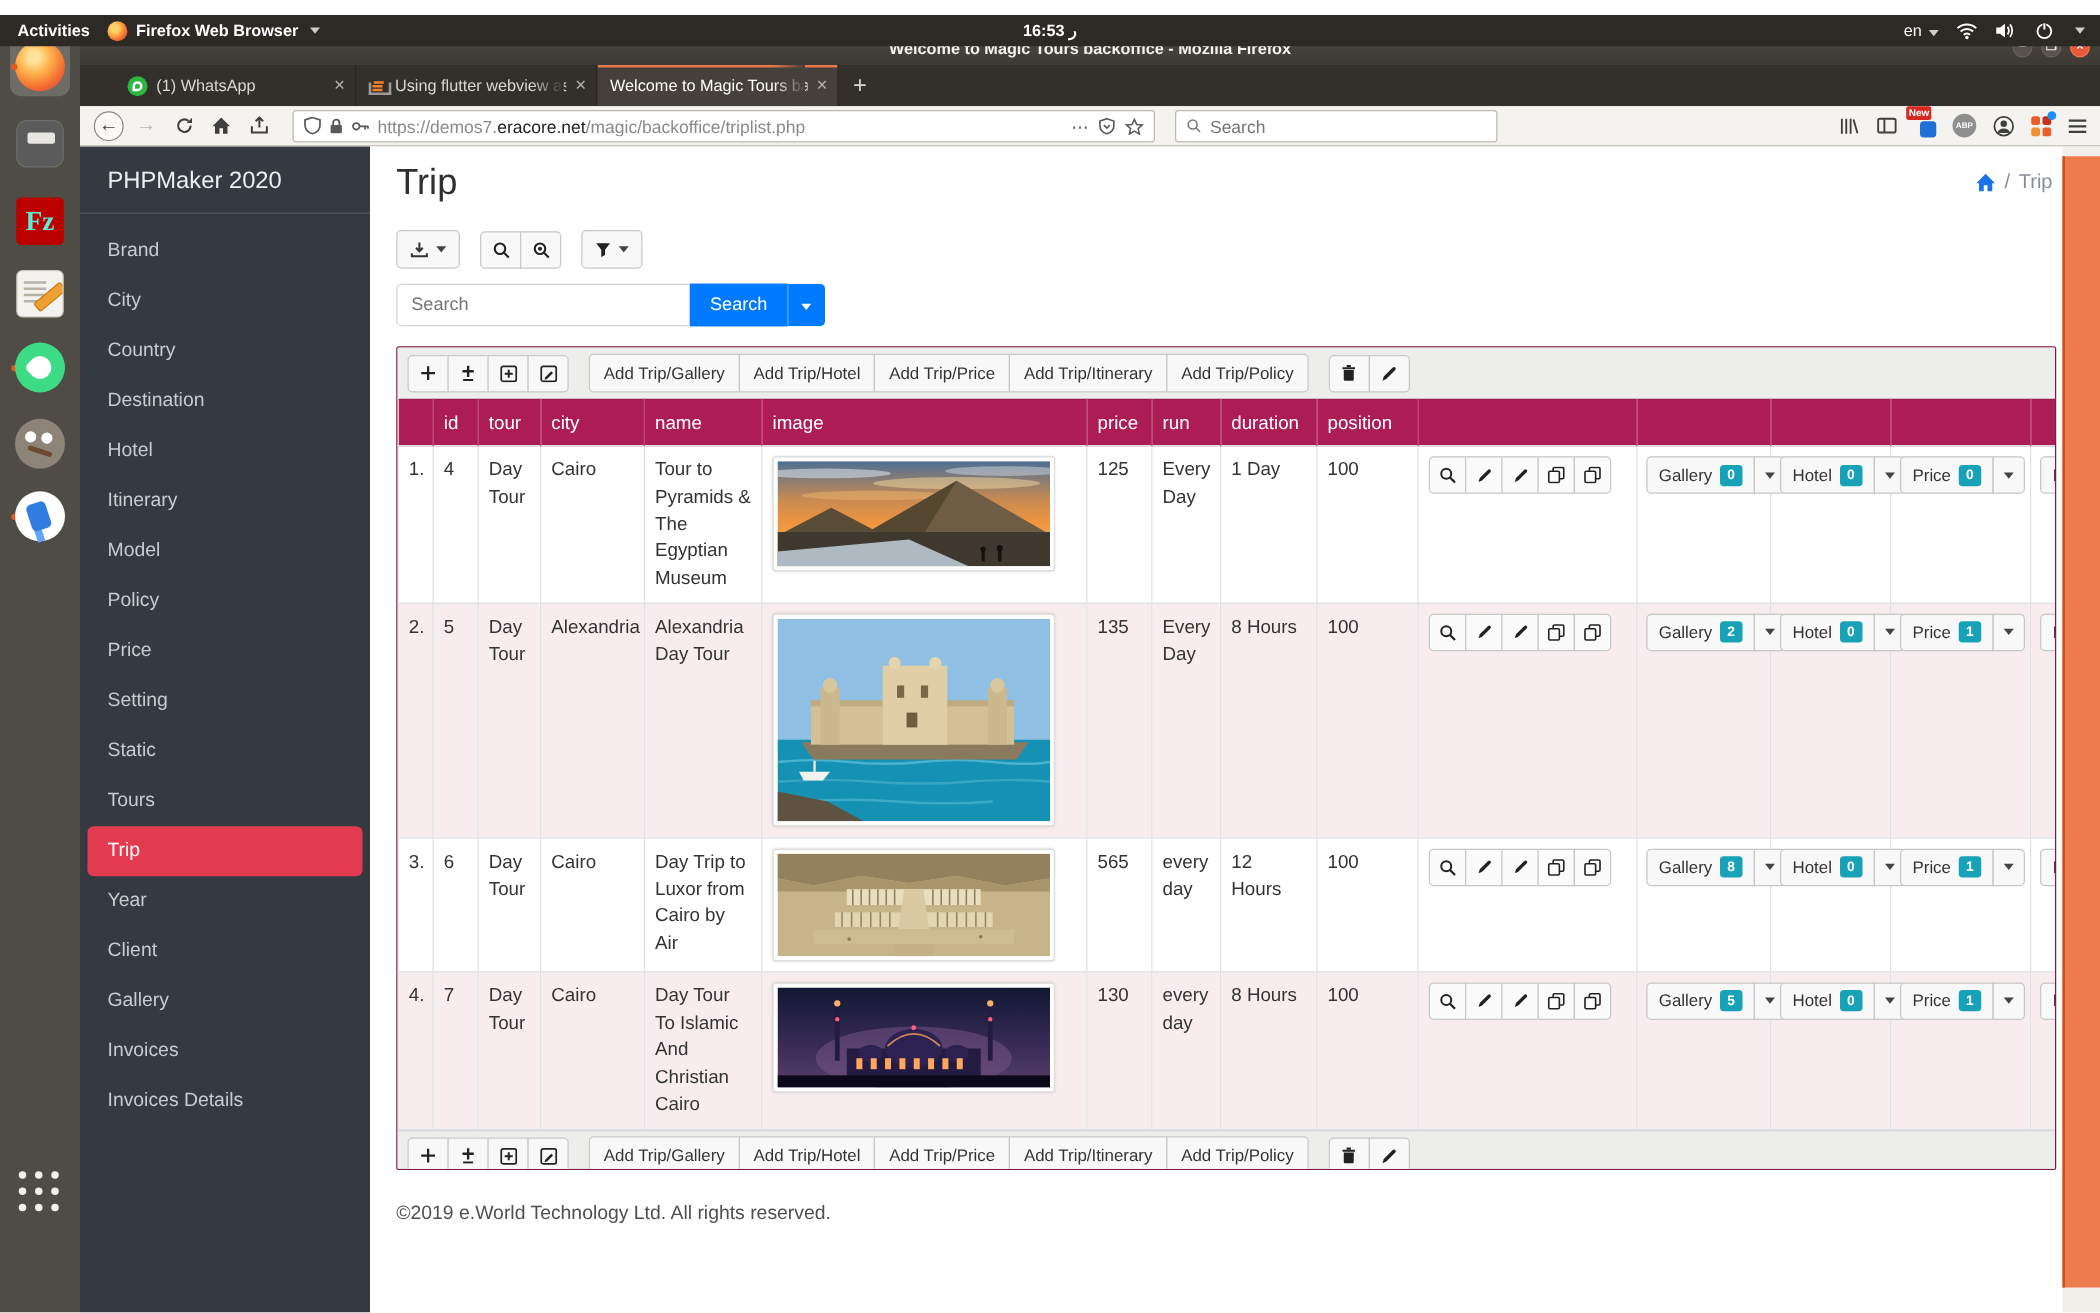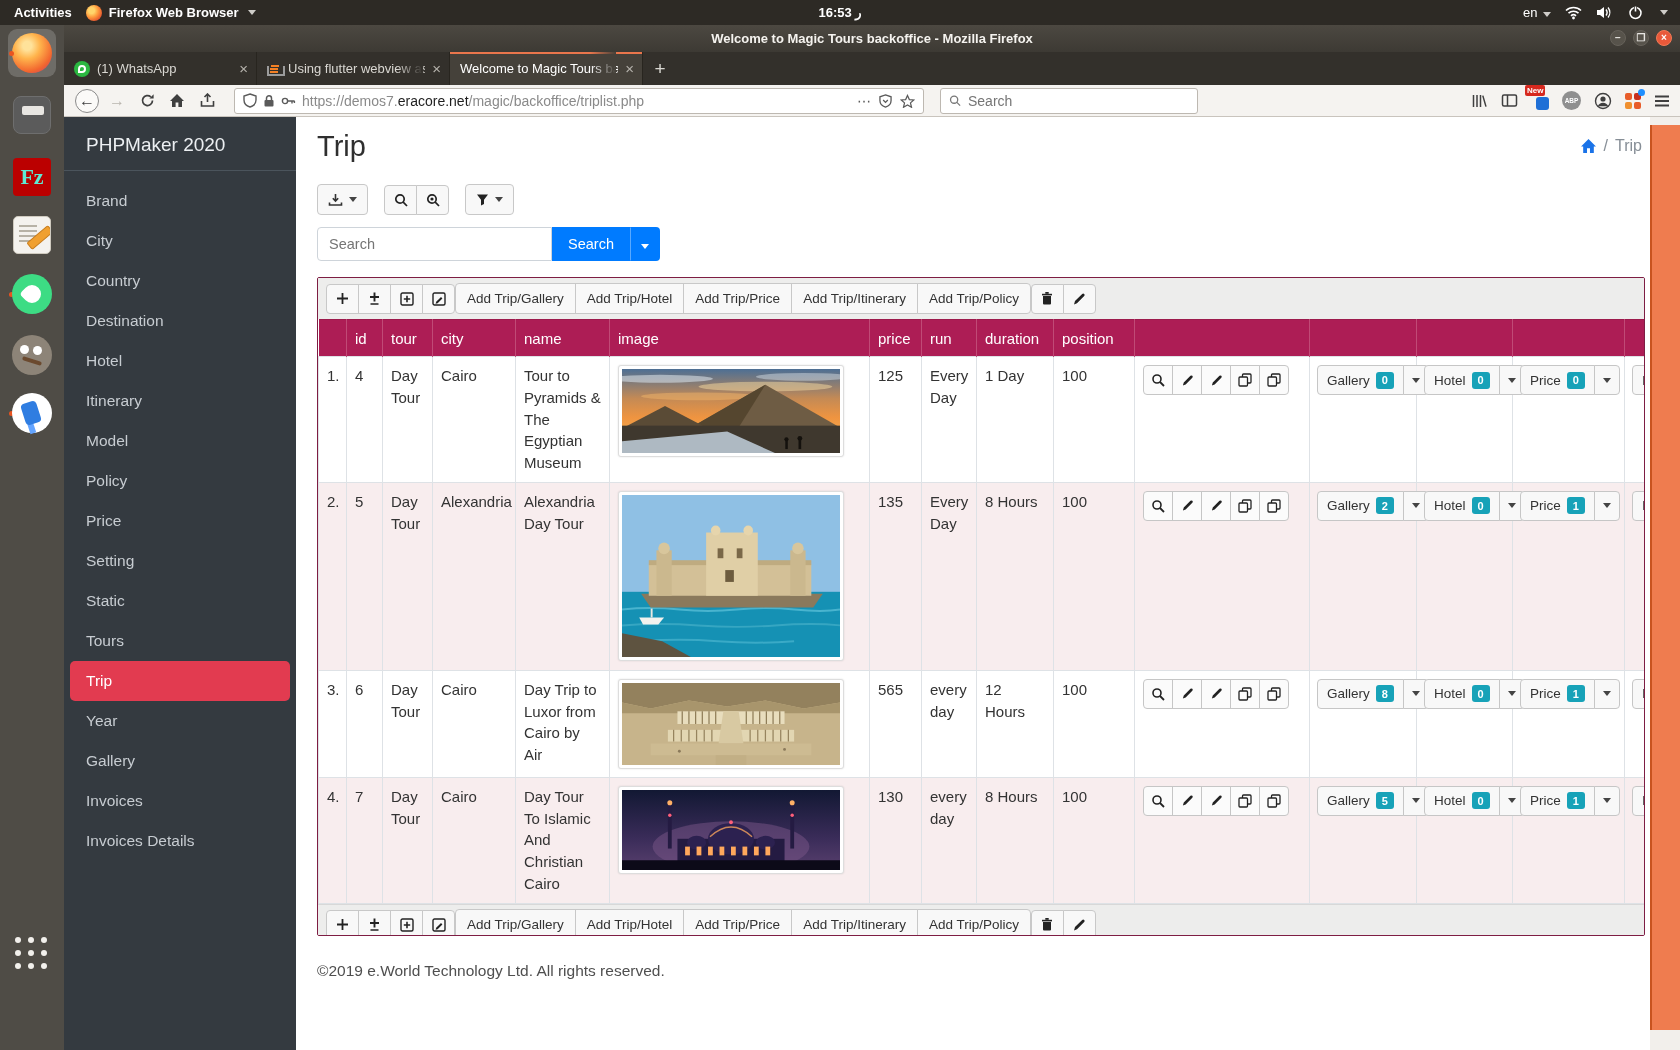--- a/index.html
+++ b/index.html
@@ -1,21 +1,21 @@
 <!DOCTYPE html>
 <html><head>
 <meta charset="utf-8">
 <style>
   * { margin:0; padding:0; box-sizing:border-box; }
   html,body { width:1680px; height:1050px; overflow:hidden; }
   body { font-family:"Liberation Sans", sans-serif; background:#fff; }
   .screen { position:absolute; top:0; left:0; width:1680px; height:1050px; background:#fff; overflow:hidden; }
 
   
-  .topbar { position:absolute; top:0; left:0; width:1680px; height:25px; background:#2d2a25; color:#fff; display:flex; align-items:center; font-size:13px; z-index:50; }
+  .topbar { position:absolute; top:12px; left:0; width:1680px; height:25px; background:#2d2a25; color:#fff; display:flex; align-items:center; font-size:13px; z-index:50; }
   .topbar .left { display:flex; align-items:center; gap:14px; padding-left:14px; }
   .topbar .activities { font-weight:700; }
   .topbar .appmenu { display:flex; align-items:center; gap:7px; font-weight:700; }
   .ffmini { width:16px; height:16px; border-radius:50%; background:radial-gradient(circle at 35% 35%, #ffd56b 20%, #ff9a3c 45%, #e4572e 75%, #9a2f8f 100%); }
   .carw { display:inline-block; width:0; height:0; border-left:4px solid transparent; border-right:4px solid transparent; border-top:5px solid #cfcdc9; margin-left:2px; }
   .topbar .clock { position:absolute; left:0; right:0; text-align:center; font-weight:700; pointer-events:none; }
   .topbar .right { margin-left:auto; display:flex; align-items:center; gap:14px; padding-right:12px; }
   .sysico { width:17px; height:15px; }
 
   
@@ -40,21 +40,21 @@
   .icgrid { width:34px; height:34px; display:grid; grid-template-columns:repeat(3,1fr); gap:5px; }
   .icgrid i { width:6px; height:6px; border-radius:50%; background:#f2f0ec; }
 
   
   .titlebar { position:absolute; top:25px; left:64px; width:1616px; height:27px; background:linear-gradient(#4c4841,#3d3a34); color:#f5f3ef; font-size:13px; font-weight:700; z-index:30; }
   .titlebar .wtitle { position:absolute; left:0; right:0; top:6px; text-align:center; }
   .winctl { position:absolute; right:8px; top:5px; display:flex; gap:7px; }
   .wbtn { width:16px; height:16px; border-radius:50%; background:#57534b; border:1px solid #66625a; color:#e8e6e2; font-size:10px; line-height:14px; text-align:center; }
   .wbtn.close { background:#e9593a; border-color:#f07a56; color:#fff; }
 
-  .tabbar { position:absolute; top:52px; left:64px; width:1616px; height:33px; background:#33302b; z-index:30; display:flex; align-items:stretch; }
+  .tabbar { position:absolute; top:52px; left:64px; width:1616px; height:33px; background:#33302b; z-index:30; display:flex; align-items:stretch;padding-left:28px; }
   .tab { position:relative; width:193px; display:flex; align-items:center; gap:7px; padding:0 8px 0 10px; color:#d9d7d2; font-size:13px; overflow:hidden; border-right:1px solid #28251f; }
   .tab .lbl { white-space:nowrap; overflow:hidden; flex:1; }
   .tab .fadeout { position:absolute; right:26px; top:0; width:26px; height:100%; background:linear-gradient(90deg, rgba(51,48,43,0), #33302b); }
   .tab.active { background:#45413a; color:#fff; }
   .tab.active .fadeout { background:linear-gradient(90deg, rgba(69,65,58,0), #45413a); }
   .tab.active::before { content:""; position:absolute; top:0; left:0; right:0; height:2px; background:#ea764c; }
   .tclose { color:#b5b2ac; font-size:15px; line-height:1; }
   .favwa { width:16px; height:16px; border-radius:50%; background:#2bb741; position:relative; flex:none; }
   .favwa::after { content:""; position:absolute; left:4px; top:4px; width:8px; height:8px; border:2px solid #fff; border-radius:50% 50% 50% 0; box-sizing:border-box; }
   .favso { width:14px; height:14px; position:relative; flex:none; }
@@ -101,21 +101,21 @@
   .caret { display:inline-block; width:0; height:0; border-left:4px solid transparent; border-right:4px solid transparent; border-top:5px solid #444; }
   .searchrow { position:absolute; left:21px; top:110px; display:flex; }
   .searchrow input { width:235px; height:34px; border:1px solid #ced4da; border-radius:4px 0 0 4px; padding:0 11px; font-size:14.5px; color:#495057; outline:none; font-family:"Liberation Sans", sans-serif; }
   .sbtn { height:34px; background:#007bff; border:1px solid #007bff; color:#fff; font-size:14.5px; padding:0 15px; }
   .sbtn.main { border-radius:0; }
   .sbtn.drop { border-radius:0 4px 4px 0; border-left:1px solid rgba(255,255,255,.35); padding:0 10px; }
   .sbtn .caret { border-top-color:#fff; }
 
   
   .card { position:absolute; left:21px; top:160px; width:1328px; height:659px; border:1px solid #7e1d43; border-radius:2px; overflow:hidden; background:#fff; }
-  .cardbar { height:41px; background:#ededec; display:flex; align-items:center; padding:0 8px; }
+  .cardbar { height:41px; background:#ededec; display:flex; align-items:center; gap:16px; padding:0 8px; }
   .cardbar.bottom { border-top:1px solid #d8d8d8; }
   .ibtn { width:33px; height:30px; padding:0; }
   .addgrp .tbtn { padding:0 11px; }
   .gridtable { border-collapse:collapse; table-layout:fixed; width:1366px; }
   .gridtable th { background:#ad1d55; color:#fff; font-weight:400; font-size:15px; text-align:left; padding:7px 8px; height:37px; border-right:1px solid #c04a76; border-top:1px solid #9c1a4c; }
   .gridtable td { vertical-align:top; font-size:15px; color:#333; padding:8px 8px; border:1px solid #dee2e6; line-height:1.45; background-clip:padding-box; }
   tr.stripe td { background-color:#f8edee; }
   .thumb { background:#fff; border:1px solid #ddd; border-radius:3px; padding:3px; width:226px; box-shadow:0 0 2px rgba(0,0,0,.12); }
   .thumb svg { display:block; width:218px; }
   .t1 svg { height:84px; } .t2 svg { height:162px; } .t3 svg { height:82px; } .t4 svg { height:80px; }
@@ -336,20 +336,21 @@
       <div class="mitem">Hotel</div>
       <div class="mitem">Itinerary</div>
       <div class="mitem">Model</div>
       <div class="mitem">Policy</div>
       <div class="mitem">Price</div>
       <div class="mitem">Setting</div>
       <div class="mitem">Static</div>
       <div class="mitem">Tours</div>
       <div class="mitem active">Trip</div>
       <div class="mitem">Year</div>
+      <div class="mitem">Client</div>
       <div class="mitem">Gallery</div>
       <div class="mitem">Invoices</div>
       <div class="mitem">Invoices Details</div>
     </div>
   </div>
 
   <div class="content">
     <h1 class="pagetitle">Trip</h1>
     <div class="breadcrumb">
       <svg class="ic" width="17" height="16" viewBox="0 0 16 15">

